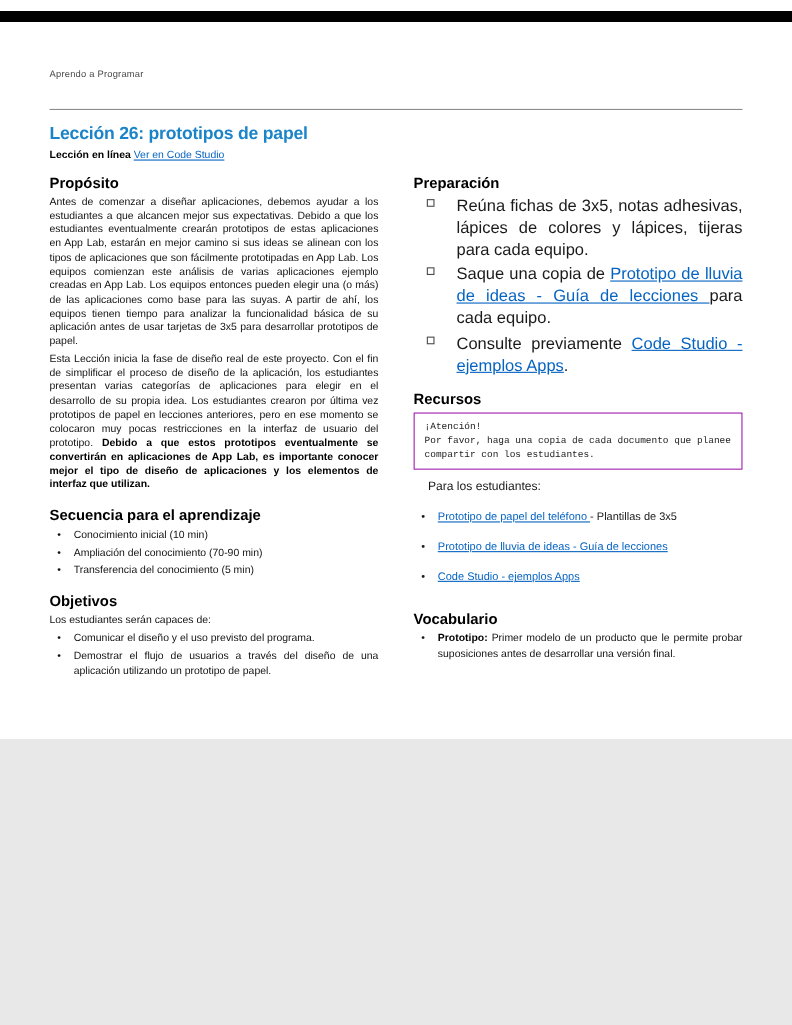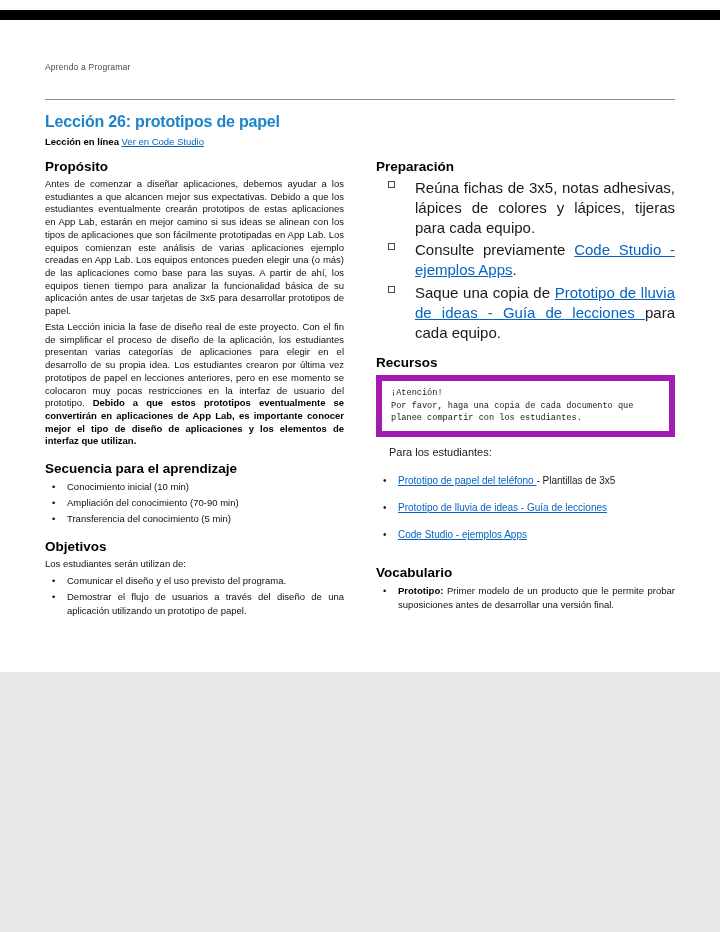--- a/index.html
+++ b/index.html
@@ -48,21 +48,21 @@
   ul.link-list li { position:relative; padding-left:22px; margin-bottom:13px; }
   ul.link-list li::before { content:"\2022"; position:absolute; left:7px; top:0; }
 
   .check-list { margin-top:3px; }
   .check-item { display:flex; gap:20px; font-size:15px; line-height:1.32;
     margin-bottom:3px; padding-left:12px; text-align:justify; }
   .checkbox { flex:0 0 auto; width:5px; height:5px; border:1px solid #4a4a4a;
     margin-top:3px; background:#fff; }
 
   .attention-box {
-    border:6px solid #a21caf; margin:5px 0 9px 0; padding:6px 9px 7px 9px;
+    border:1px solid #a21caf; margin:5px 0 9px 0; padding:6px 9px 7px 9px;
     font-family:"Liberation Mono", monospace; font-size:8.6px; line-height:1.4; color:#222;
   }
   .attention-title { margin-bottom:1px; }
 
   .students-label { font-size:11px; margin:0 0 9px 13px; }
 
   a.link { color:#0563c1; text-decoration:underline; cursor:pointer; }
   a.link:empty { display:none; }
   strong.b { font-weight:bold; color:#000; }
 
@@ -101,41 +101,41 @@
         <p class="body"><span>Esta Lección inicia la fase de diseño real de este proyecto. Con el fin de simplificar el proceso de diseño de la aplicación, los estudiantes presentan varias categorías de aplicaciones para elegir en el desarrollo de su propia idea. Los estudiantes crearon por última vez prototipos de papel en lecciones anteriores, pero en ese momento se colocaron muy pocas restricciones en la interfaz de usuario del prototipo. </span><strong class="b">Debido a que estos prototipos eventualmente se convertirán en aplicaciones de App Lab, es importante conocer mejor el tipo de diseño de aplicaciones y los elementos de interfaz que utilizan.</strong></p>
 
         <h2 class="sec">Secuencia para el aprendizaje</h2>
         <ul class="bullets">
           <li>Conocimiento inicial (10 min)</li>
           <li>Ampliación del conocimiento (70-90 min)</li>
           <li>Transferencia del conocimiento (5 min)</li>
         </ul>
 
         <h2 class="sec">Objetivos</h2>
-        <p class="body">Los estudiantes serán utilizan de:</p>
+        <p class="body">Los estudiantes serán capaces de:</p>
         <ul class="bullets">
           <li>Comunicar el diseño y el uso previsto del programa.</li>
           <li>Demostrar el flujo de usuarios a través del diseño de una aplicación utilizando un prototipo de papel.</li>
         </ul>
       </div>
 
       <div class="col-right">
         <h2 class="sec first">Preparación</h2>
         <div class="check-list">
           <div class="check-item">
             <span class="checkbox"></span>
             <span><span>Reúna fichas de 3x5, notas adhesivas, lápices de colores y lápices, tijeras para cada equipo.</span><span></span></span>
           </div>
           <div class="check-item">
             <span class="checkbox"></span>
-            <span><span>Consulte previamente </span><a class="link">Code Studio - ejemplos Apps</a><span>.</span></span>
+            <span><span>Saque una copia de </span><a class="link">Prototipo de lluvia de ideas - Guía de lecciones </a><span>para cada equipo.</span></span>
           </div>
           <div class="check-item">
             <span class="checkbox"></span>
-            <span><span>Saque una copia de </span><a class="link">Prototipo de lluvia de ideas - Guía de lecciones </a><span>para cada equipo.</span></span>
+            <span><span>Consulte previamente </span><a class="link">Code Studio - ejemplos Apps</a><span>.</span></span>
           </div>
         </div>
 
         <h2 class="sec">Recursos</h2>
         <div class="attention-box">
           <div class="attention-title">¡Atención!</div>
           <div>Por favor, haga una copia de cada documento que planee compartir con los estudiantes.</div>
         </div>
 
         <p class="students-label">Para los estudiantes:</p>

